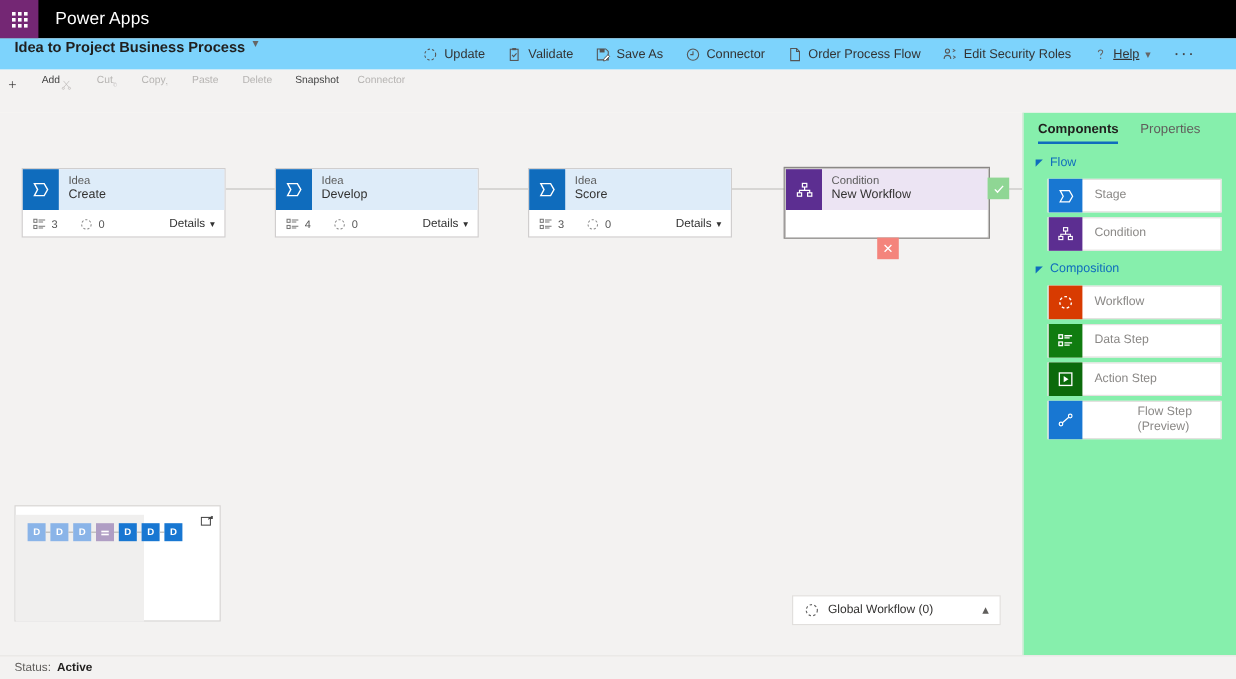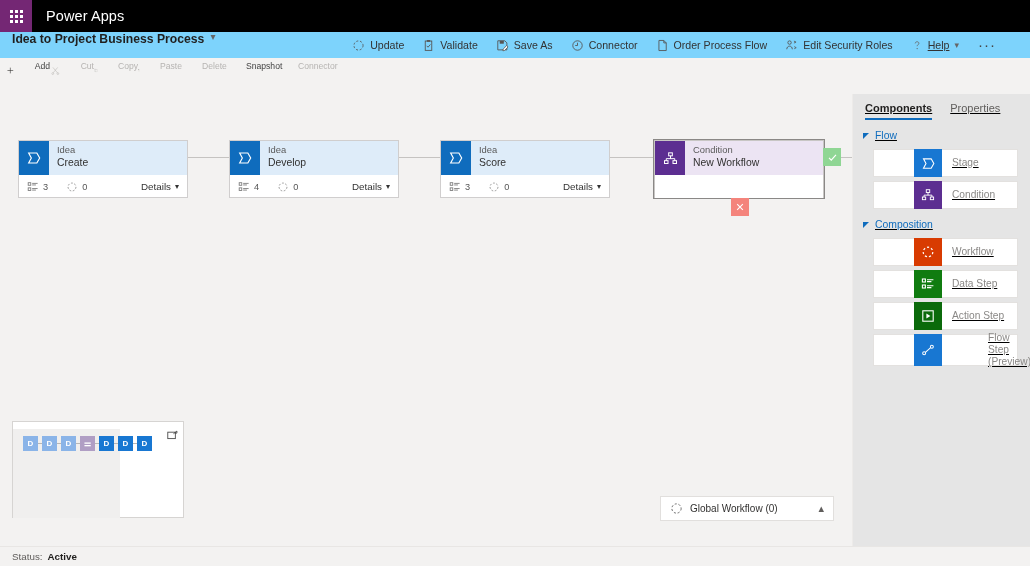--- a/index.html
+++ b/index.html
@@ -144,38 +144,38 @@
     position: absolute; left: 660px; top: 402px; width: 174px; height: 25px;
     background: #ffffff; border: 1px solid #e1dfdd; display: flex;
     align-items: center; padding: 0 9px; gap: 7px; cursor: pointer;
   }
   .gwf .gwf-lbl { font-size: 10px; color: #323130; }
   .gwf .gwf-chev { margin-left: auto; color: #605e5c; font-size: 11px; }
 
   
   .rpanel {
     position: absolute; top: 94px; left: 852px; width: 178px; height: 452px;
-    background: #e5e5e5; border-left: 1px solid #edebe9; text-decoration: underline;
+    background: #86efac; border-left: 1px solid #edebe9;
   }
   .rtabs { display: flex; gap: 18px; padding: 8px 0 0 12px; }
   .rtab {
     font-size: 11px; color: #605e5c; padding-bottom: 6px; cursor: pointer;
   }
   .rtab.active {
     color: #201f1e; font-weight: bold; box-shadow: inset 0 -2px 0 0 #0f6cbd;
   }
   .rsect {
     display: flex; align-items: center; gap: 6px; padding: 10px 0 4px 10px;
     font-size: 10.4px; color: #0f6cbd; cursor: pointer;
   }
   .tri { width: 0; height: 0; border-left: 6px solid #0f6cbd;
          border-bottom: 6px solid transparent; }
   .comp {
     margin: 4px 12px 0 20px; height: 28px; background: #ffffff;
-    border: 1px solid #e3e1df; display: flex; align-items: center; cursor: pointer; padding-left: 40px;
+    border: 1px solid #e3e1df; display: flex; align-items: center; cursor: pointer;
   }
   .comp-ico {
     width: 28px; height: 28px; flex: 0 0 28px; display: flex;
     align-items: center; justify-content: center;
   }
   .ic-stage  { background: #1877d2; }
   .ic-cond   { background: #5c2e91; }
   .ic-data   { background: #107c10; }
   .ic-wf     { background: #d83b01; }
   .ic-action { background: #0b6a0b; }

